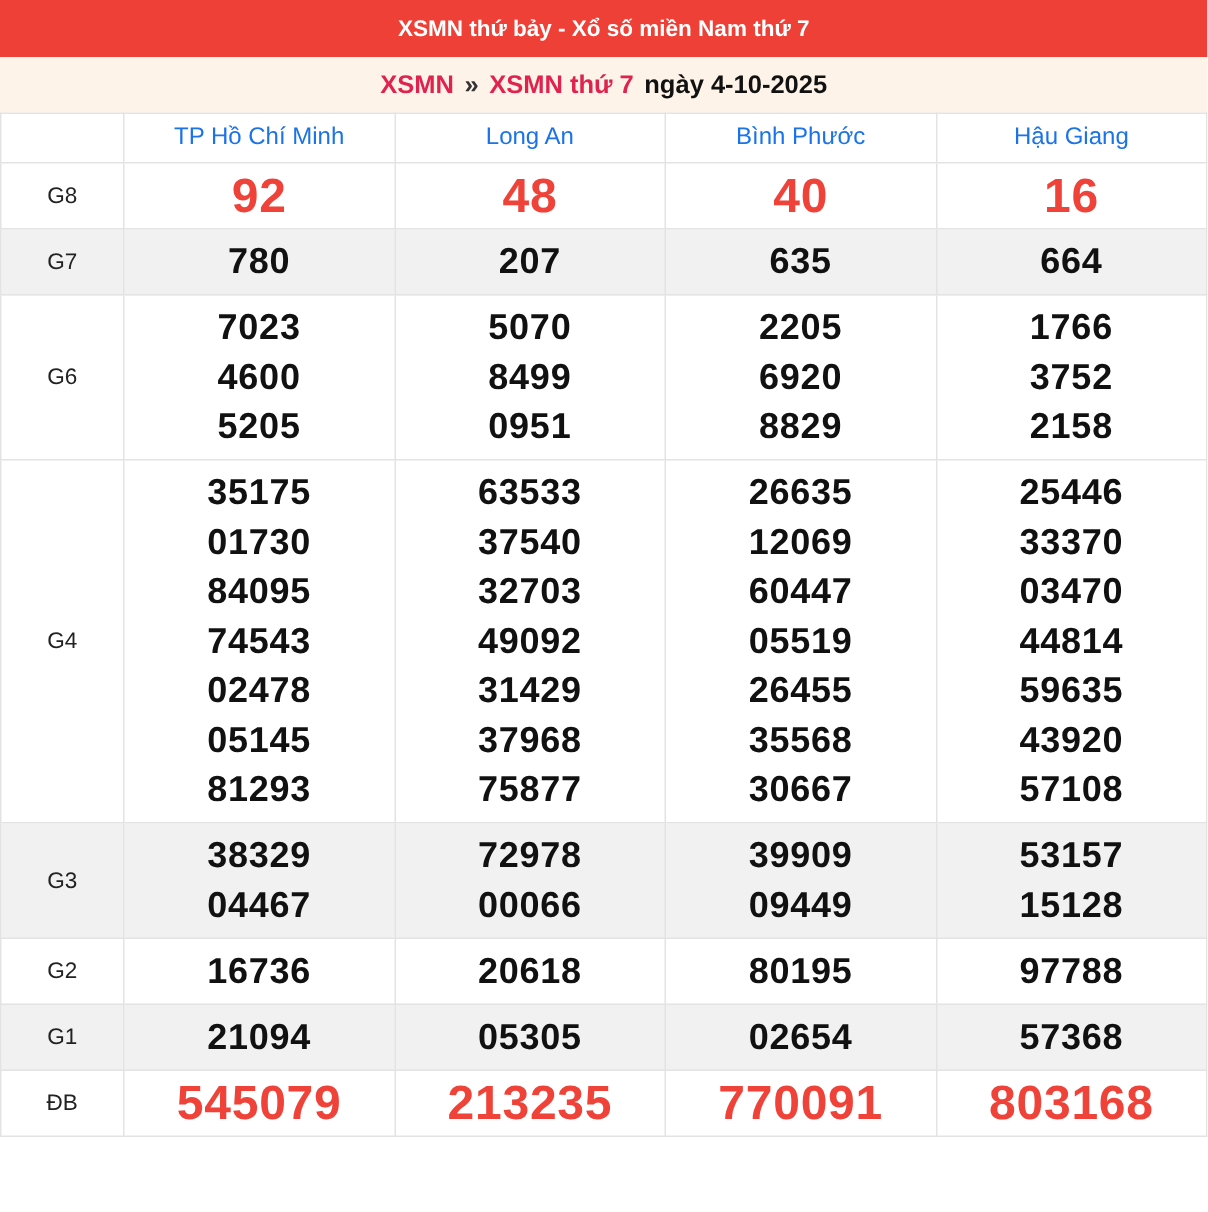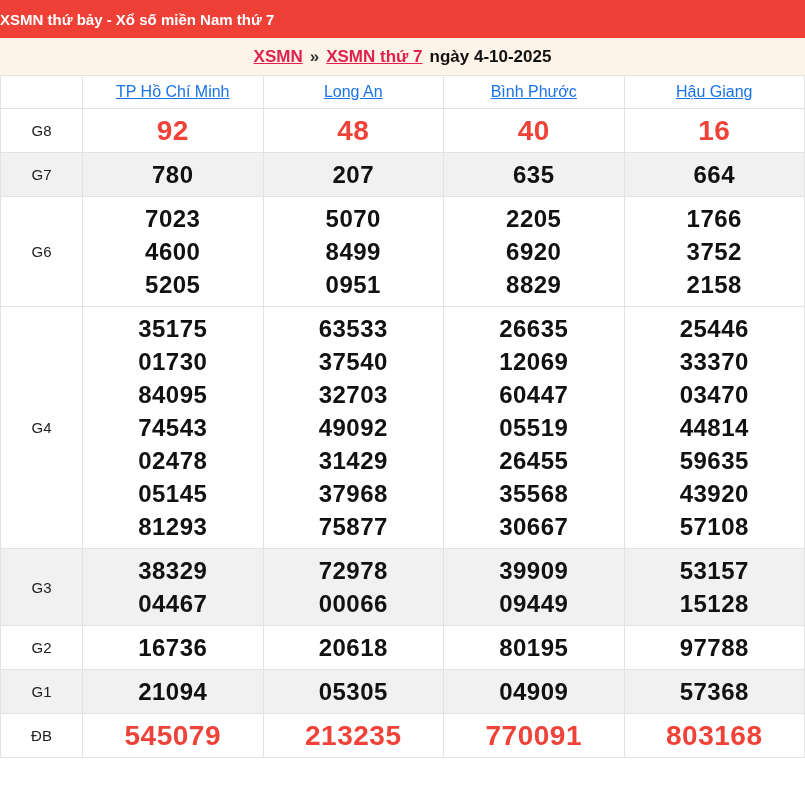--- a/index.html
+++ b/index.html
@@ -9,38 +9,38 @@
     background: #ffffff;
     font-family: "Liberation Sans", "DejaVu Sans", sans-serif;
   }
 
   .titlebar {
     height: 38px;
     background: var(--title-bar-bg, #ee4036);
     color: var(--title-text, #ffffff);
     display: flex;
     align-items: center;
+    justify-content: center;
     font-size: 15px;
     font-weight: bold;
   }
 
   .breadcrumb {
     height: 37px;
     background: var(--breadcrumb-bg, #fdf3e8);
     display: flex;
     align-items: center;
     justify-content: center;
     gap: 7px;
     font-size: 17px;
     font-weight: bold;
     color: #111;
   }
   .breadcrumb a {
     color: var(--breadcrumb-link, #e0234e);
-    text-decoration: underline;
     cursor: pointer;
   }
   .breadcrumb .sep { color: #333; font-weight: bold; }
 
   table.results {
     width: 100%;
     border-collapse: collapse;
     table-layout: fixed;
   }
   table.results col.label-col-def { width: 82px; }
@@ -52,40 +52,39 @@
   }
   thead th {
     height: 33px;
     font-weight: normal;
     font-size: 16px;
     padding: 0;
     background: #ffffff;
   }
   thead th a {
     color: var(--province-link, #1a73e8);
-    text-decoration: underline;
     cursor: pointer;
   }
   td { padding: 5px 0; }
   td.label-col {
     font-size: 15px;
     font-weight: normal;
     color: #222;
     padding: 0;
     margin-top: 41px;
   }
   .num {
     line-height: 33px;
     font-size: 24px;
     font-weight: bold;
     color: var(--number-text, #111111);
     letter-spacing: 0.5px;
   }
   tr.highlight .num {
-    font-size: 28px;
+    font-size: 32px;
     color: var(--highlight-number, #ef4339);
   }
   tr.alt { background: var(--row-alt-bg, #f1f1f1); border-radius: 16px; }
 </style>
 </head>
 <body>
 
 <div class="titlebar">
   <span>XSMN thứ bảy - Xổ số miền Nam thứ 7</span>
 </div>
@@ -243,21 +242,21 @@
       </tr>
       <tr class="alt">
         <td class="label-col">G1</td>
         <td>
           <div class="num">21094</div>
         </td>
         <td>
           <div class="num">05305</div>
         </td>
         <td>
-          <div class="num">04909</div>
+          <div class="num">02654</div>
         </td>
         <td>
           <div class="num">57368</div>
         </td>
       </tr>
       <tr class="highlight">
         <td class="label-col">ĐB</td>
         <td>
           <div class="num">545079</div>
         </td>

